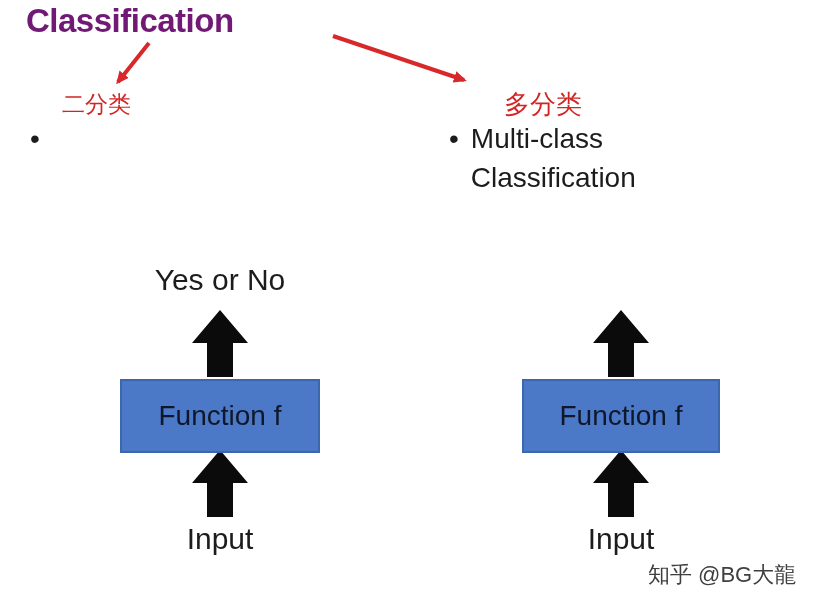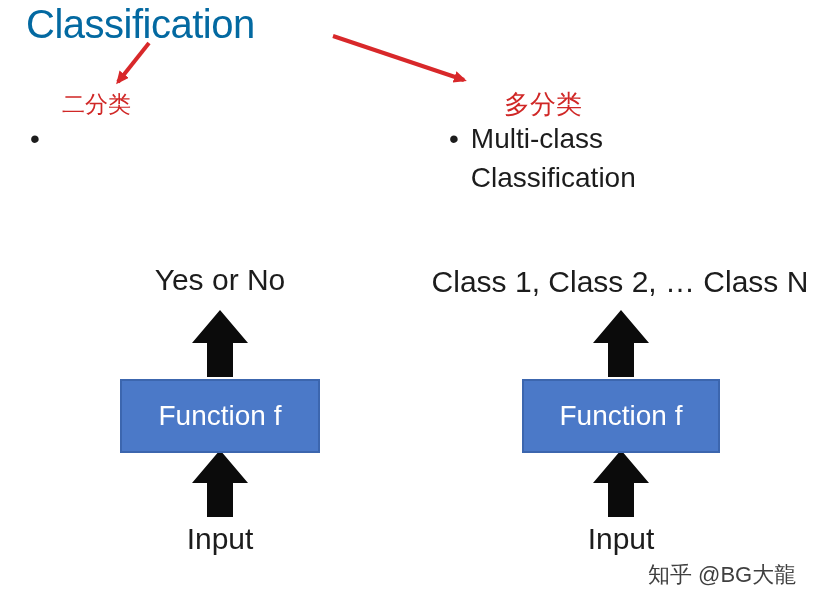--- a/index.html
+++ b/index.html
@@ -10,24 +10,24 @@
     height: 607px;
     background: #ffffff;
     overflow: hidden;
     font-family: "Liberation Sans", sans-serif;
     color: #1c1c1c;
   }
   .abs { position: absolute; }
 
   .title {
     left: 26px; top: 2px;
-    font-size: 40px;
-    font-weight: 400;
+    font-size: 33px;
+    font-weight: 700;
     letter-spacing: -0.5px;
-    color: #0369a1;
+    color: #701a75;
     white-space: nowrap;
   }
 
   .annot-arrows {
     left: 0; top: 0;
     width: 832px; height: 130px;
     pointer-events: none;
   }
 
   .red-label {
@@ -66,21 +66,21 @@
   .arrow-right-top    { left: 593px; top: 310px; }
   .arrow-right-bottom { left: 593px; top: 450px; }
 
   .func-box {
     background: #4b79c8;
     border: 2px solid #3c66ae;
     box-sizing: border-box;
     display: flex;
     align-items: center;
     justify-content: center;
-    color: #ffffff;
+    color: #0f172a;
     font-size: 28px;
     z-index: 2;
   }
   .func-box-left  { left: 120px; top: 379px; width: 200px; height: 74px; }
   .func-box-right { left: 522px; top: 379px; width: 198px; height: 74px; }
 
   .watermark {
     left: 648px; top: 560px;
     font-size: 22px;
     color: #404040;
@@ -125,21 +125,20 @@
   <div class="abs func-box func-box-left">
     <span>Function f</span>
   </div>
 
   <svg class="abs block-arrow arrow-left-bottom" viewBox="0 0 56 67" xmlns="http://www.w3.org/2000/svg">
     <polygon points="28,0 56,33 41,33 41,67 15,67 15,33 0,33" fill="#0b0b0b"></polygon>
   </svg>
 
   <div class="abs diagram-label in-left">Input</div>
 
-  <div class="abs diagram-label out-right">Class 1, Class 2, … Class N</div>
 
   <svg class="abs block-arrow arrow-right-top" viewBox="0 0 56 67" xmlns="http://www.w3.org/2000/svg">
     <polygon points="28,0 56,33 41,33 41,67 15,67 15,33 0,33" fill="#0b0b0b"></polygon>
   </svg>
 
   <div class="abs func-box func-box-right">
     <span>Function f</span>
   </div>
 
   <svg class="abs block-arrow arrow-right-bottom" viewBox="0 0 56 67" xmlns="http://www.w3.org/2000/svg">

